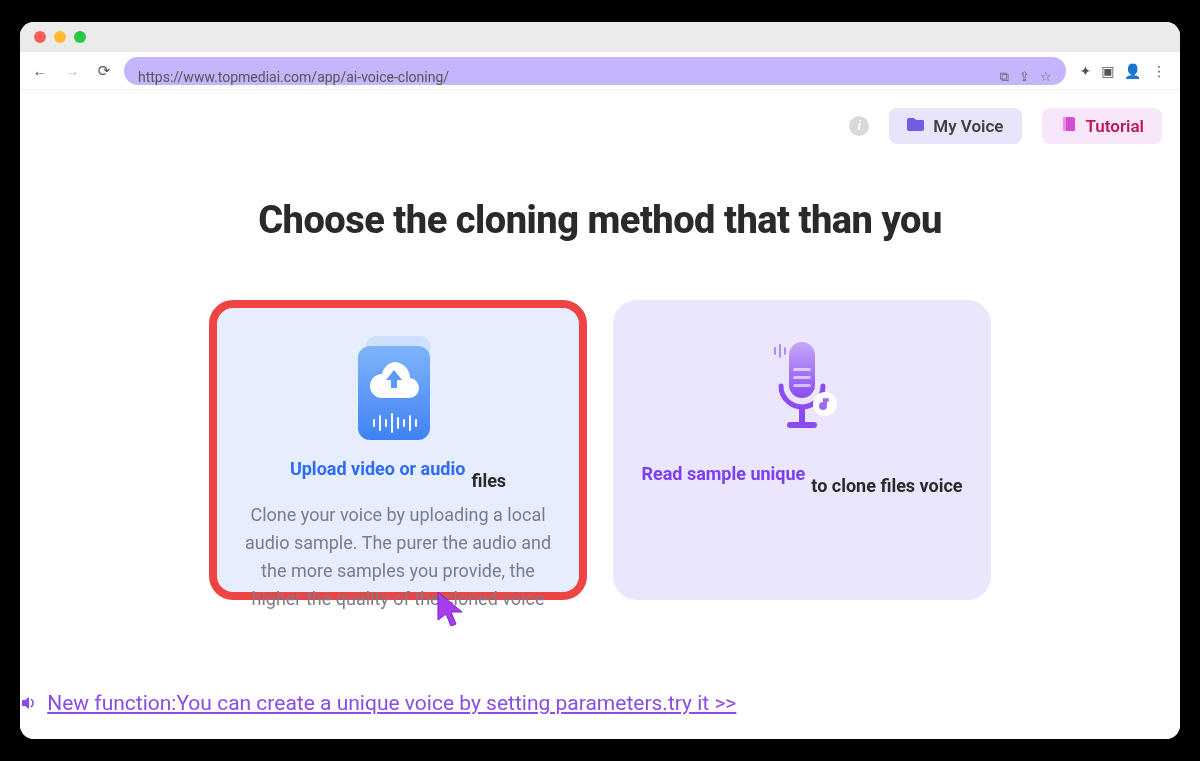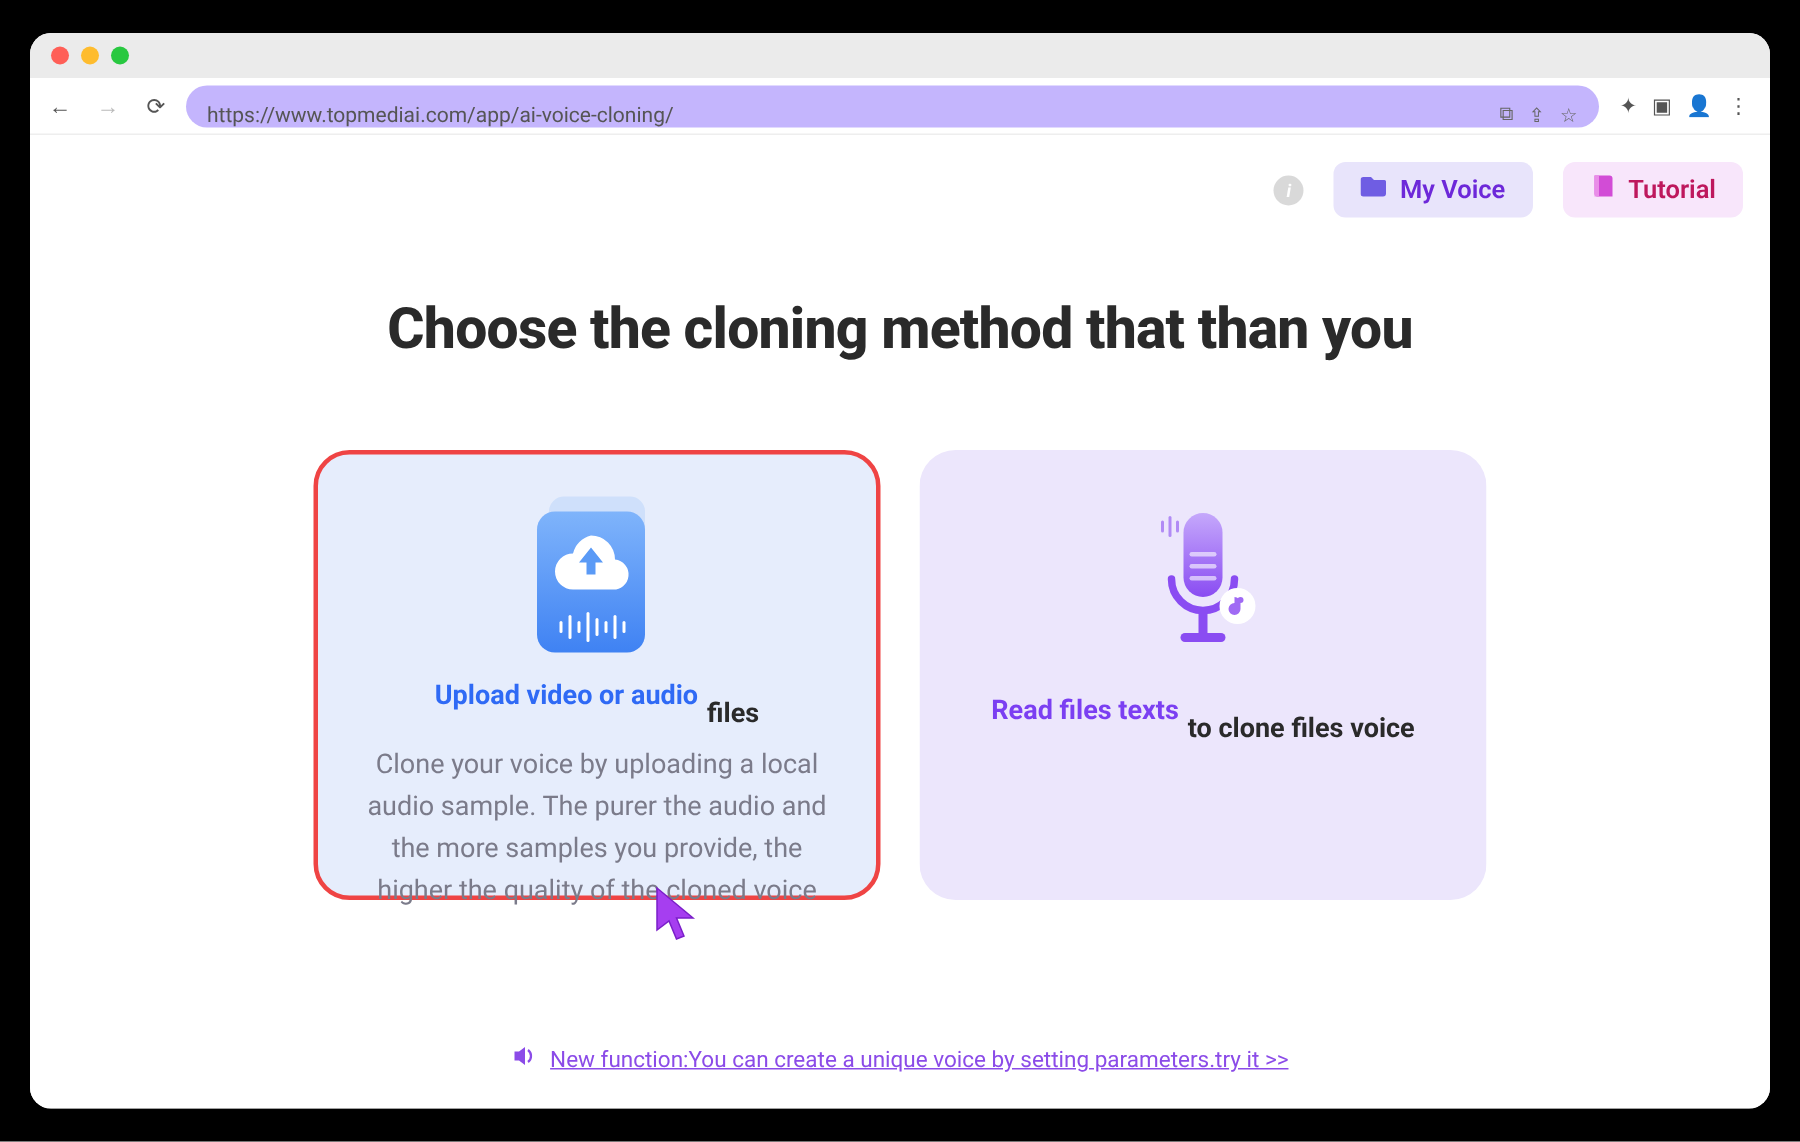--- a/index.html
+++ b/index.html
@@ -76,21 +76,21 @@
     width:20px;height:20px;border-radius:50%;
     background:#d9d9d9;color:#fff;
     display:flex;align-items:center;justify-content:center;
     font-size:12px;font-style:italic;font-weight:bold;
   }
   .pill {
     display:flex;align-items:center;gap:8px;
     padding:8px 18px;border-radius:8px;
     font-weight:600;font-size:17px;
   }
-  .pill.myvoice { background:#e8e4fb; color:#6d28d9; }
+  .pill.myvoice { background:#e8e4fb; color:#404040; }
   .pill.tutorial { background:#f8e6fb; color:#be185d; }
 
   .headline {
     position:absolute; top:108px; left:0; right:0;
     text-align:center;
     font-size:38px; font-weight:800; color:#2a2a2a;
     letter-spacing:-0.5px;
   }
 
   .cards {
@@ -99,21 +99,21 @@
   }
   .card {
     width: 378px; height: 300px;
     border-radius: 24px;
     padding: 22px 24px 20px;
     display:flex; flex-direction:column; align-items:center;
     text-align:center;
   }
   .card.selected {
     background:#e6edfc;
-    border:3px solid #ef4444;
+    border:8px solid #ef4444;
   }
   .card.secondary {
     background:#ece6fc;
     border:3px solid transparent;
   }
 
   .card-icon-area {
     height:130px; display:flex; align-items:center; justify-content:center;
     margin-bottom:8px;
   }
@@ -132,22 +132,21 @@
 
   .cursor {
     position:absolute;
     top: 500px; left: 414px;
     pointer-events:none;
   }
 
   .announcement {
     position:absolute;
     bottom: 24px; left:0; right:0;
-    text-align:center;
-    font-size:15px;
+    font-size:21px;
     color:#8b4be8;
   }
   .announcement a { color:#8b4be8; text-decoration:underline; }
   .speaker-icon { display:inline-block; margin-right:6px; }
 </style>
 </head>
 <body>
 
 <div class="browser-window">
 
@@ -257,21 +256,21 @@
             <rect x="46" y="54" width="18" height="3" rx="1.5" fill="#fff" opacity=".6"></rect>
             <path d="M34 56a21 21 0 0 0 42 0" stroke="#8a4cf2" stroke-width="5" fill="none" stroke-linecap="round"></path>
             <rect x="52" y="78" width="6" height="14" fill="#8a4cf2"></rect>
             <rect x="40" y="92" width="30" height="6" rx="3" fill="#8a4cf2"></rect>
             <circle cx="78" cy="74" r="12" fill="#fff"></circle>
             <path d="M76 68a4 4 0 0 1 4 4v4a4 4 0 1 1-8 0 4 4 0 0 1 4-4" fill="#a06af4"></path>
             <circle cx="80" cy="70" r="2" fill="#a06af4"></circle>
           </svg>
         </div>
         <div class="card-title">
-          <span class="hl-purple">Read files texts</span>
+          <span class="hl-purple">Read sample unique</span>
           <span class="rest">to clone files voice</span>
         </div>
       </div>
 
     </div>
 
     <div class="cursor">
       <svg width="34" height="40" viewBox="0 0 34 40">
         <path d="M4 2 L4 30 L12 24 L17 36 L22 34 L17 22 L28 22 Z" fill="#a63ef0" stroke="#7b1fc9" stroke-width="1"></path>
       </svg>

